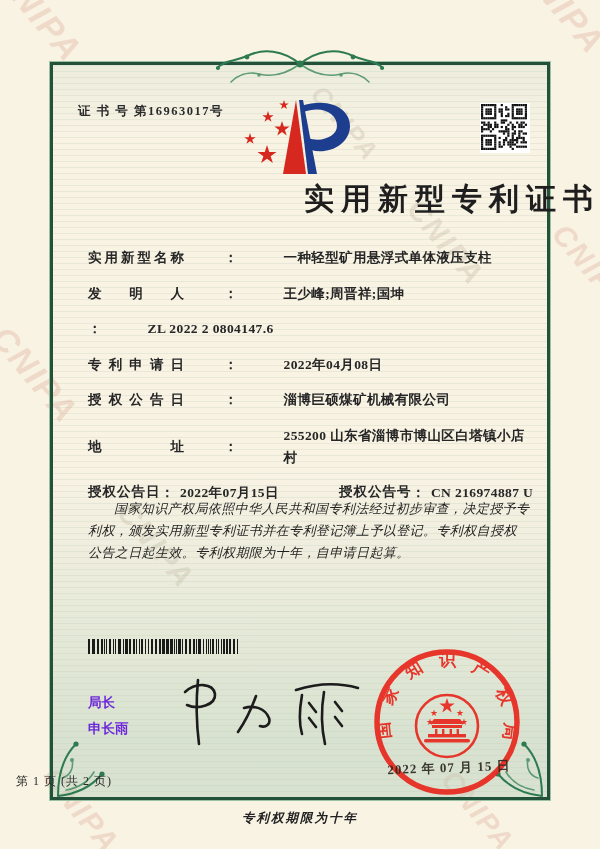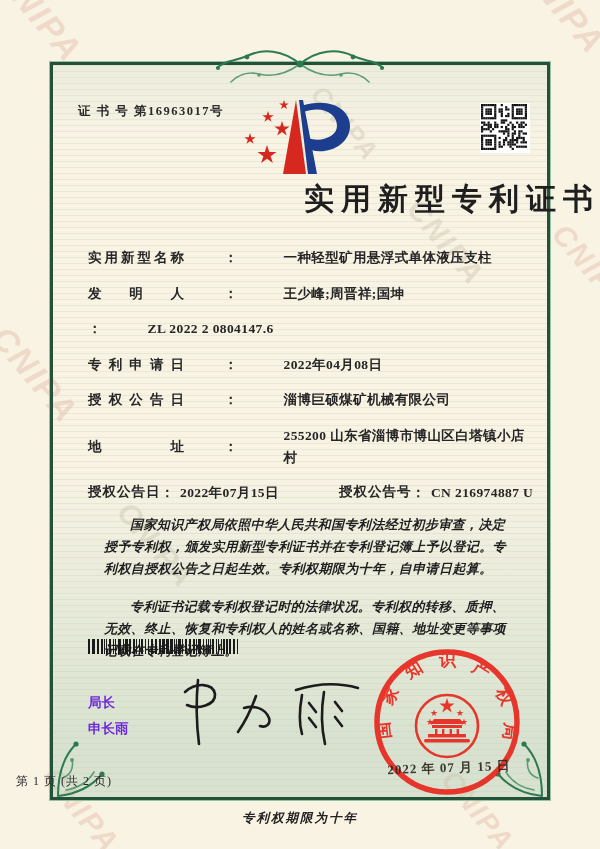--- a/index.html
+++ b/index.html
@@ -30,21 +30,21 @@
   .fields{position:absolute;left:88px;right:66px;top:247px;font-size:13.5px;color:#262626;}
   .frow{display:flex;margin-bottom:13.5px;line-height:22px;align-items:center;gap:40px;}
   .flabel{display:inline-block;width:96px;text-align:justify;text-align-last:justify;font-weight:600;flex:none;}
   .fcolon{font-weight:600;flex:none;margin-right:6px;}
   .fval{font-weight:600;letter-spacing:.4px;}
   .fgroup{display:flex;}
   .fgroup+.fgroup{margin-left:20px;}
   .fgroup .flabel{width:auto;letter-spacing:1px;font-family:Liberation Mono, monospace;}
 
   .paras{position:absolute;left:88px;right:70px;top:498px;font-size:13px;line-height:22px;color:#1f1f1f;font-style:italic;}
-  .paras p{margin:16px;text-indent:2em;letter-spacing:.4px;font-weight:bold;}
+  .paras p{margin:0;text-indent:2em;letter-spacing:.4px;}
 
   .barcode{position:absolute;left:88px;top:639px;width:152px;height:15px;}
 
   .director{position:absolute;left:88px;top:690px;font-size:13.5px;font-weight:bold;color:#6d28d9;
             font-family:"Liberation Sans",sans-serif;line-height:26px;}
   .sig{position:absolute;left:168px;top:668px;}
 
   .seal{position:absolute;left:371px;top:646px;z-index:5;}
   .sealdate{position:absolute;left:366px;top:759px;width:166px;text-align:center;z-index:6;
             font-size:13px;font-weight:bold;color:rgba(45,40,34,.92);letter-spacing:1px;transform:rotate(-2deg);}
@@ -392,21 +392,20 @@
         <span class="fgroup">
           <span class="flabel">授权公告号</span>
             <span class="fcolon">：</span>
             <span class="fval">CN 216974887 U</span>
         </span>
       </div>
     </div>
 
     <div class="paras">
       <p>国家知识产权局依照中华人民共和国专利法经过初步审查，决定授予专利权，颁发实用新型专利证书并在专利登记簿上予以登记。专利权自授权公告之日起生效。专利权期限为十年，自申请日起算。</p>
-      <p>专利证书记载专利权登记时的法律状况。专利权的转移、质押、无效、终止、恢复和专利权人的姓名或名称、国籍、地址变更等事项记载在专利登记簿上。</p>
     </div>
 
     <div class="barcode"><svg width="152" height="15" viewBox="0 0 152 15">
           <g fill="#1a1a1a">
             <rect x="0" y="0" width="2" height="15"></rect>
             <rect x="4" y="0" width="3" height="15"></rect>
             <rect x="9" y="0" width="2" height="15"></rect>
             <rect x="13" y="0" width="2" height="15"></rect>
             <rect x="16" y="0" width="1" height="15"></rect>
             <rect x="18" y="0" width="1" height="15"></rect>

